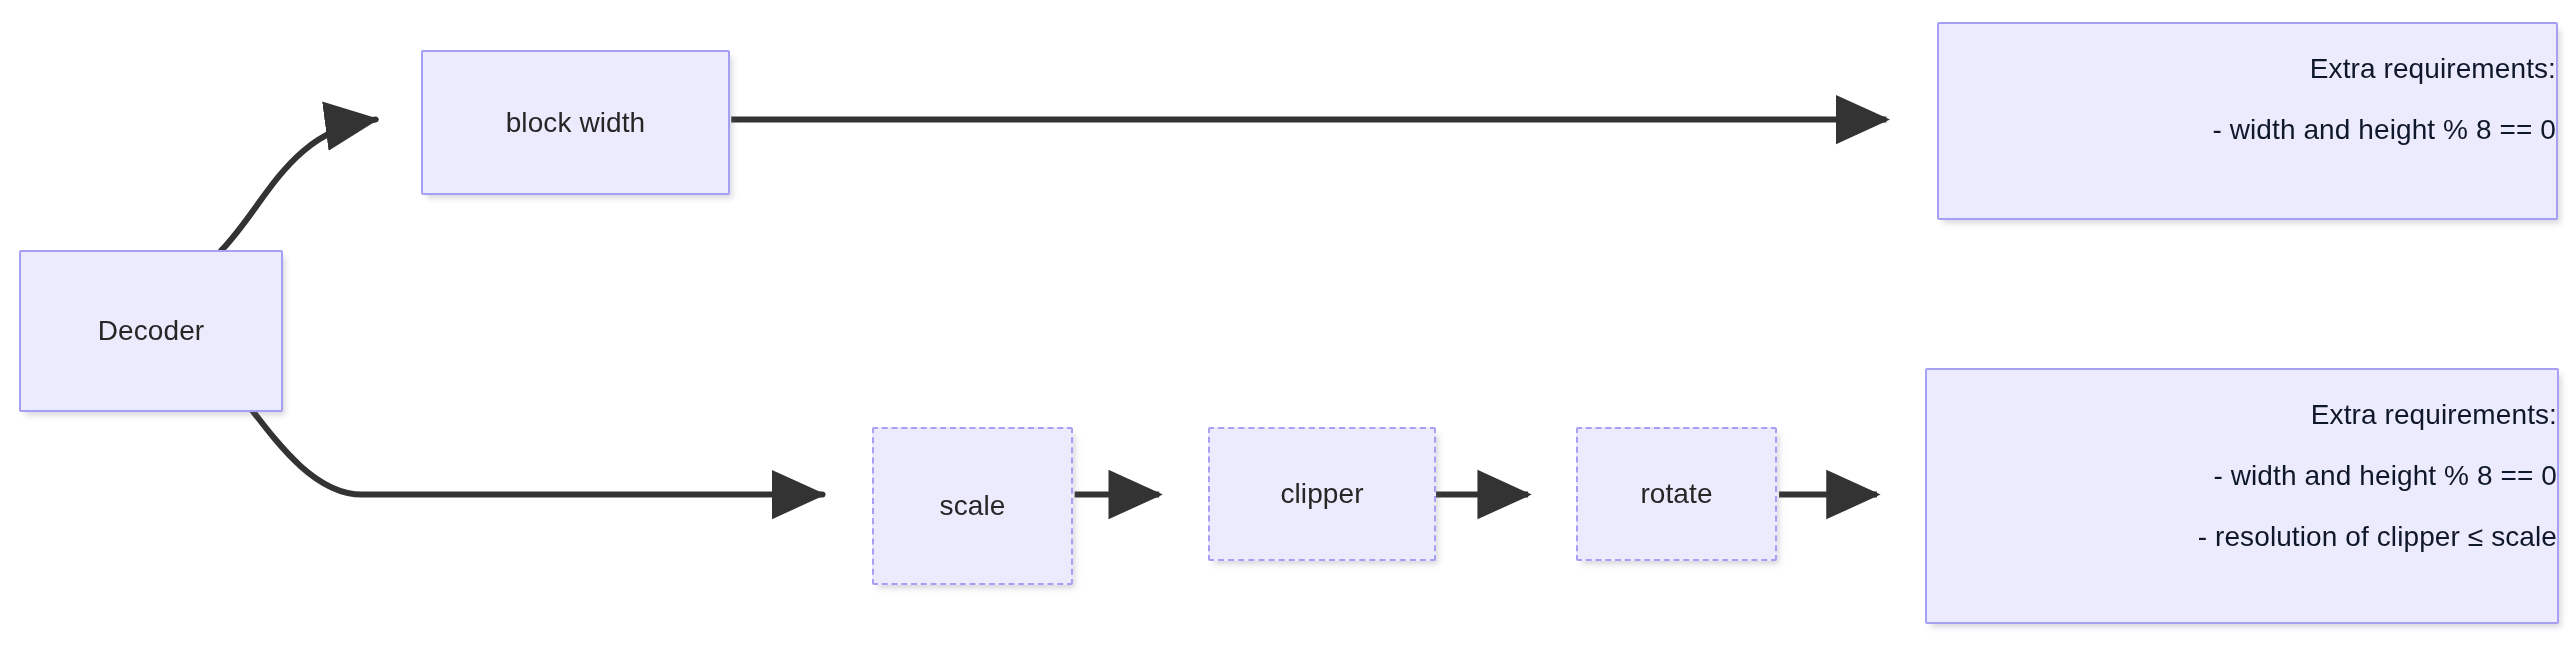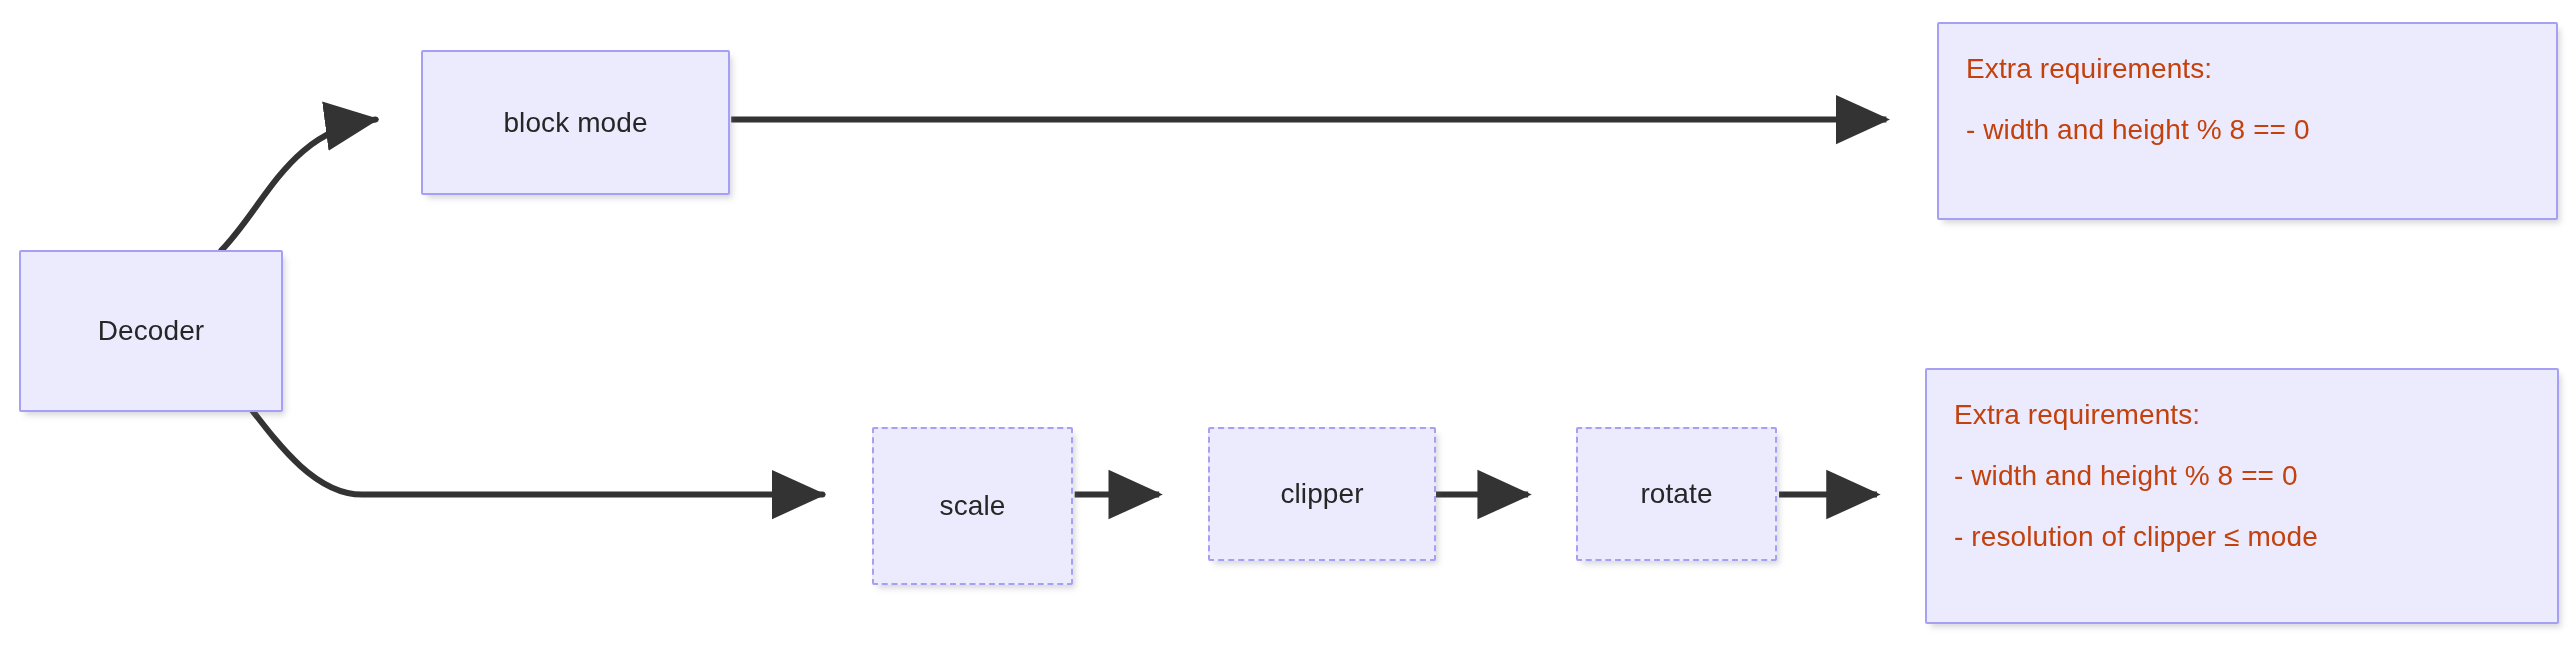--- a/index.html
+++ b/index.html
@@ -46,24 +46,24 @@
     border-width: 2.7px;
   }
   .node.note {
     display: block;
     justify-content: flex-start;
     align-items: flex-start;
     padding: 31px 0 0 27px;
   }
   .note-line {
     display: block;
-    text-align: left;
+    text-align: right;
     font-size: 28px;
     line-height: 1.0;
-    color: #c2410c;
+    color: #0f172a;
     white-space: nowrap;
   }
   .note-line + .note-line {
     margin-top: 33px;
   }
 
   
   #node-decoder      { left: 19px;   top: 250px; width: 264px;  height: 162px; }
   #node-block-mode   { left: 421px;  top: 50px;  width: 309px;  height: 145px; }
   #node-note-top     { left: 1937px; top: 21.5px;  width: 621px;  height: 198px; }
@@ -95,21 +95,21 @@
     <path d="M 2132 737 L 2278 737" fill="none" stroke="#333333" stroke-width="9" stroke-linecap="butt" marker-end="url(#arrowhead)"></path>
 
     <path d="M 2652 737 L 2798 737" fill="none" stroke="#333333" stroke-width="9" stroke-linecap="butt" marker-end="url(#arrowhead)"></path>
   </svg>
 
   <div class="node" id="node-decoder">
     <span>Decoder</span>
   </div>
 
   <div class="node" id="node-block-mode">
-    <span>block mode</span>
+    <span>block width</span>
   </div>
 
   <div class="node note" id="node-note-top">
     <span class="note-line">Extra requirements:</span>
     <span class="note-line">- width and height % 8 == 0</span>
   </div>
 
   <div class="node dashed" id="node-scale">
     <span>scale</span>
   </div>
@@ -118,17 +118,17 @@
     <span>clipper</span>
   </div>
 
   <div class="node dashed" id="node-rotate">
     <span>rotate</span>
   </div>
 
   <div class="node note" id="node-note-bottom">
     <span class="note-line">Extra requirements:</span>
     <span class="note-line">- width and height % 8 == 0</span>
-    <span class="note-line">- resolution of clipper ≤ mode</span>
+    <span class="note-line">- resolution of clipper ≤ scale</span>
   </div>
 
 </div>
 
 
 </body></html>

